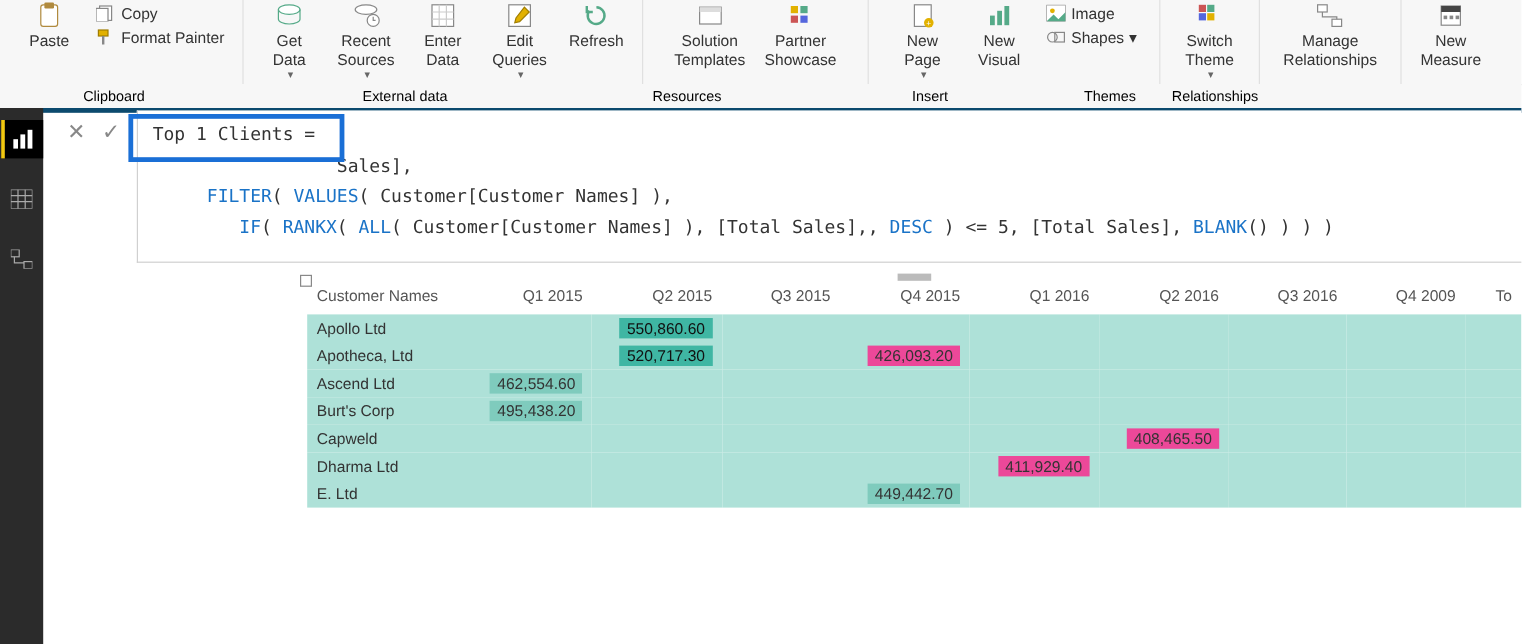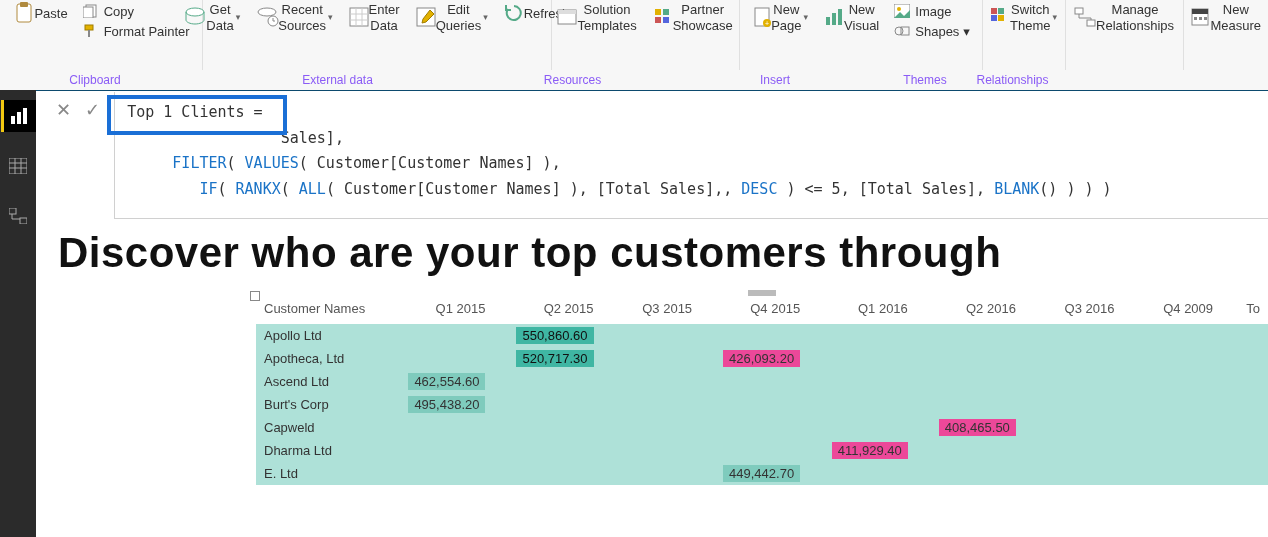--- a/index.html
+++ b/index.html
@@ -2,30 +2,30 @@
 <html><head>
 <meta charset="utf-8">
 <style>
   html,body{margin:0;padding:0;font-family:"Segoe UI",Arial,sans-serif;font-size:13px;color:#333;background:#fff;overflow:hidden}
   .app{width:1268px;height:537px;position:relative}
 
   
   .ribbon{height:70px;background:#f7f7f7;border-bottom:1px solid #d0d0d0;display:flex;align-items:flex-start;padding-top:0}
   .rgroup{display:flex;flex-direction:column;align-items:center;height:70px;border-right:1px solid #e0e0e0;padding:0 6px}
   .rgroup-body{flex:1;display:flex;align-items:flex-start}
-  .rbtn{display:flex;flex-direction:row;align-items:center;justify-content:flex-start;padding:2px 8px 0;cursor:pointer;line-height:1.2;text-align:center;font-size:13px;color:#333;min-width:48px}
+  .rbtn{display:flex;flex-direction:column;align-items:center;justify-content:flex-start;padding:2px 8px 0;cursor:pointer;line-height:1.2;text-align:center;font-size:13px;color:#333;min-width:48px}
   .rbtn .ic{height:22px;display:flex;align-items:center;justify-content:center;margin-bottom:2px}
   .rbtn svg{overflow:visible}
   .rbtn .dd{font-size:9px;color:#666;margin-left:2px}
   .stackbtns{display:flex;flex-direction:column;gap:2px;padding-top:2px}
   .smallbtn{display:flex;align-items:flex-end;gap:4px;padding:1px 6px;font-size:13px;cursor:pointer;white-space:nowrap}
   .smallbtn .ic{width:18px;height:16px;display:flex;align-items:center;justify-content:center}
 
   
-  .group-labels{position:absolute;top:70px;left:0;right:0;height:20px;background:#f7f7f7;border-bottom:1px solid #0c4a6e;display:flex;font-size:12px;color:#8b5cf6}
+  .group-labels{position:absolute;top:70px;left:0;right:0;height:20px;background:#f7f7f7;border-bottom:4px solid #0c4a6e;display:flex;font-size:12px;color:#000000}
   .glabel{display:flex;align-items:center;justify-content:center}
 
   
   .sidebar{position:absolute;top:90px;left:0;bottom:0;width:36px;background:#2b2b2b;display:flex;flex-direction:column;align-items:center;padding-top:10px;gap:18px}
   .sidebar .sitem{width:32px;height:32px;display:flex;align-items:center;justify-content:center;cursor:pointer}
   .sidebar .sitem.active{background:#000;border-left:3px solid #f2c811}
 
   
   .fbar{position:absolute;top:92px;left:42px;right:0;display:flex;align-items:flex-start}
   .fbar-ctrl{display:flex;gap:14px;align-items:center;height:36px;padding:0 14px}
@@ -323,21 +323,20 @@
     <div class="fbar-text">
       <div class="hl-box"></div>
       <div class="code-line"><span>Top 1 Clients =</span></div>
       <div class="code-line"><span class="k-id">                 Sales],</span></div>
       <div class="code-line">     <span class="k-func">FILTER</span>( <span class="k-func">VALUES</span>( Customer[Customer Names] ),</div>
       <div class="code-line">        <span class="k-func">IF</span>( <span class="k-func">RANKX</span>( <span class="k-func">ALL</span>( Customer[Customer Names] ), [Total Sales],, <span class="k-func">DESC</span> ) &lt;= 5, [Total Sales], <span class="k-func">BLANK</span>() ) ) )</div>
     </div>
   </div>
 
   <div class="canvas">
-    <div class="headline">Discover who are your top customers through </div>
 
     <div class="viz-wrap">
       <div class="viz-handle-tl"></div>
       <div class="viz-handle-top"></div>
       <div class="matrix">
         <table id="matrix-table">
             <tbody>
               <tr>
                 <th class="rowhdr" style="width:120px">Customer Names</th>
                 <th style="width:100px">Q1 2015</th>

